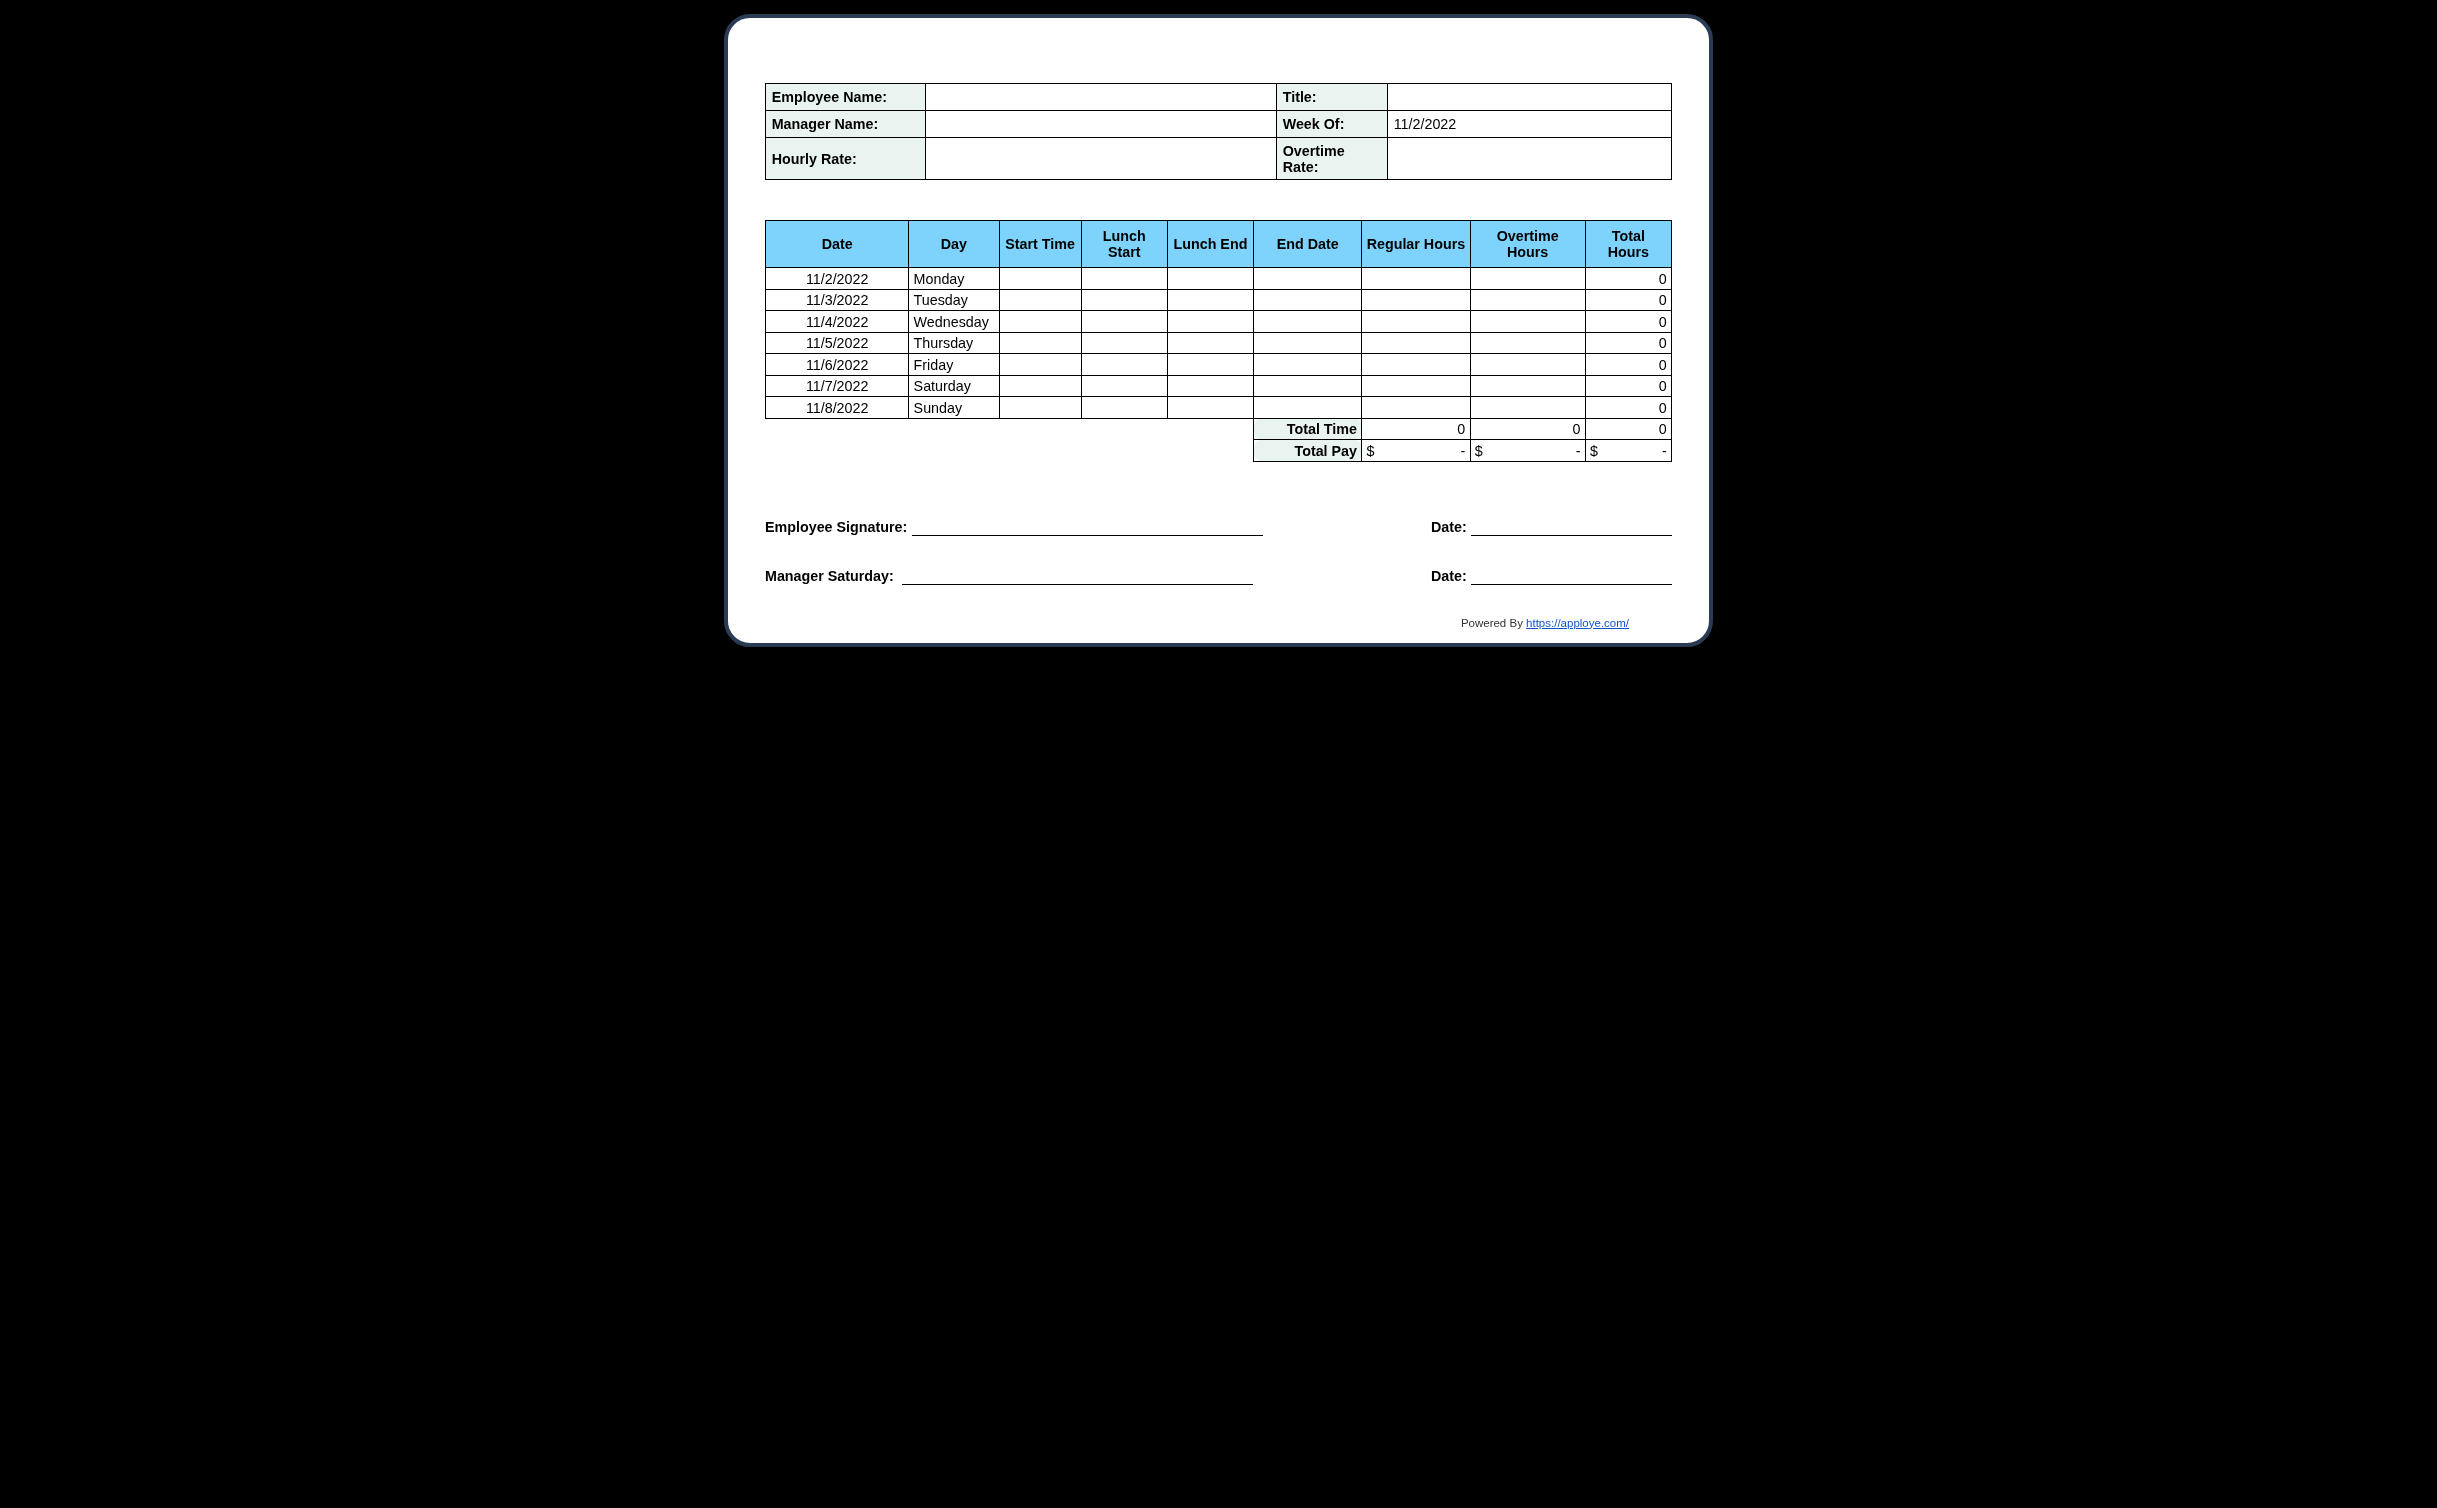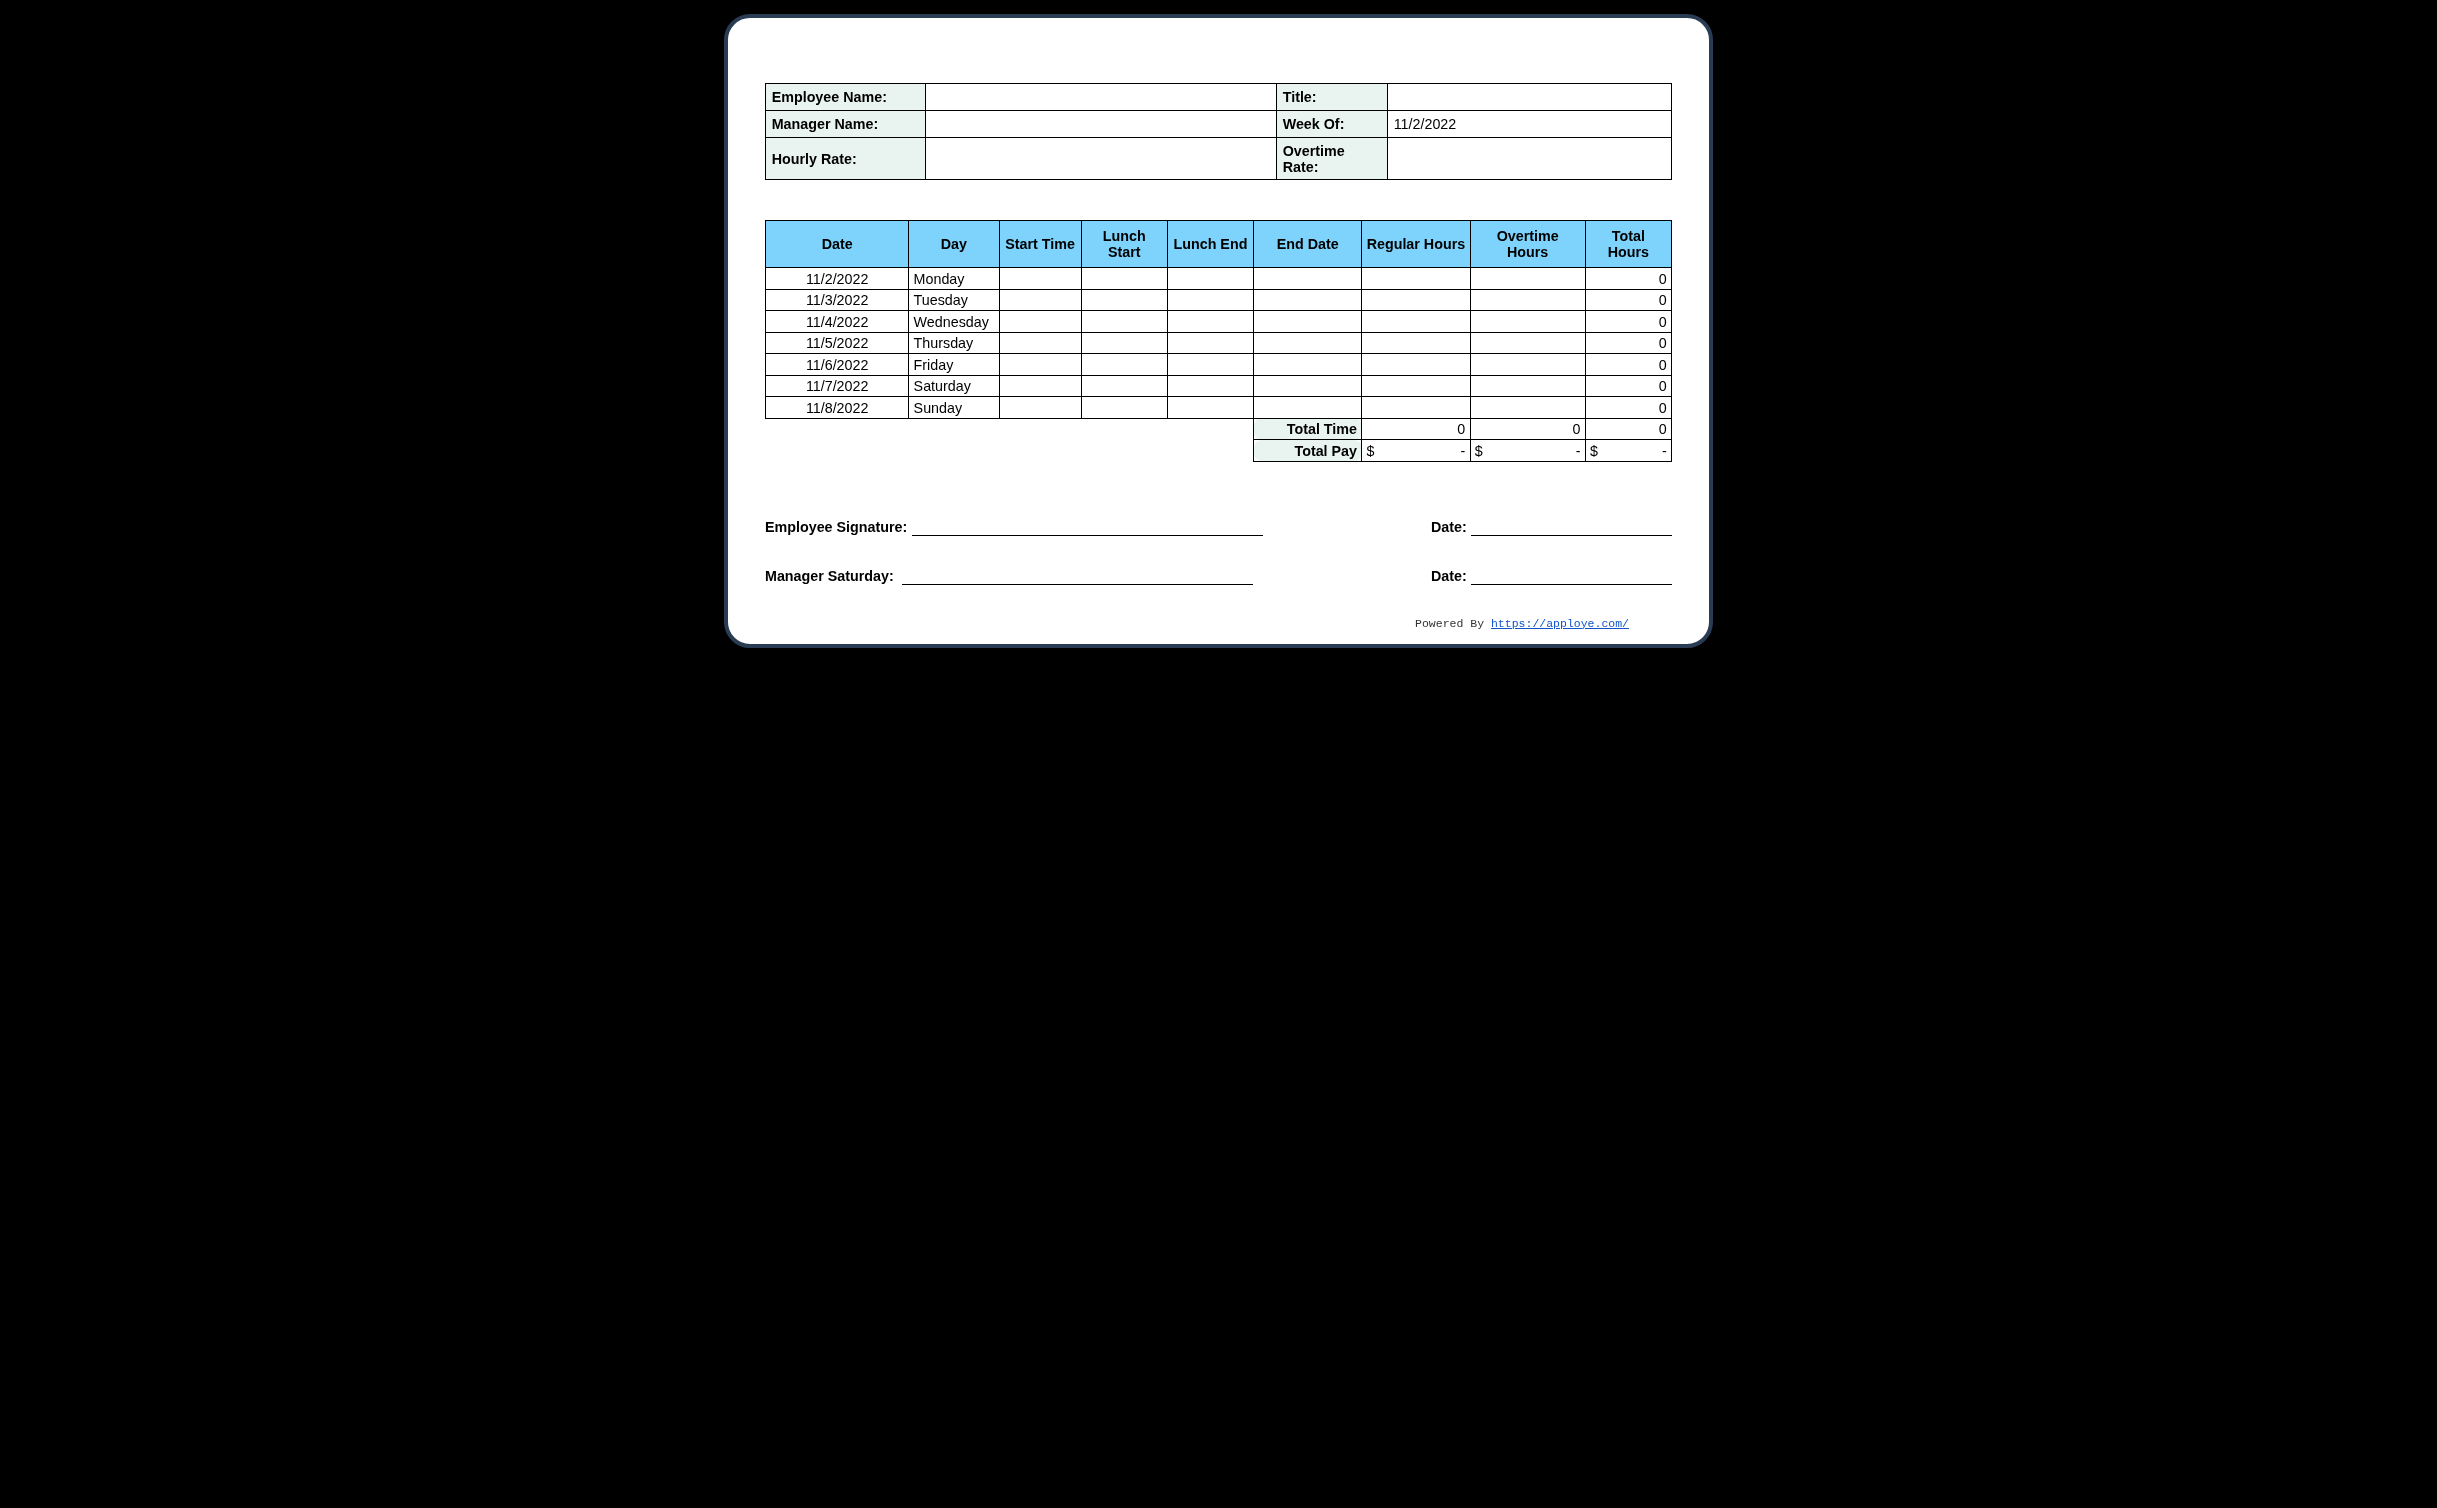--- a/index.html
+++ b/index.html
@@ -95,21 +95,20 @@
   .sig-line-long { border-bottom: 1.1px solid #000; width: 351px; height: 17px; }
   .sig-line-short { border-bottom: 1.1px solid #000; width: 201px; height: 17px; }
   .sig-gap { flex: 1; min-width: 129px; }
 
   .footer {
     text-align: right;
     font-size: 11.5px;
     color: #333;
     margin-top: 21.5px;
     padding-right: 43px;
-    font-family: Liberation Mono, monospace;
   }
   .footer a { color: #1155cc; text-decoration: underline; }
 </style>
 </head>
 <body>
 
 <div class="frame">
 
   <table class="info">
     <tbody>

